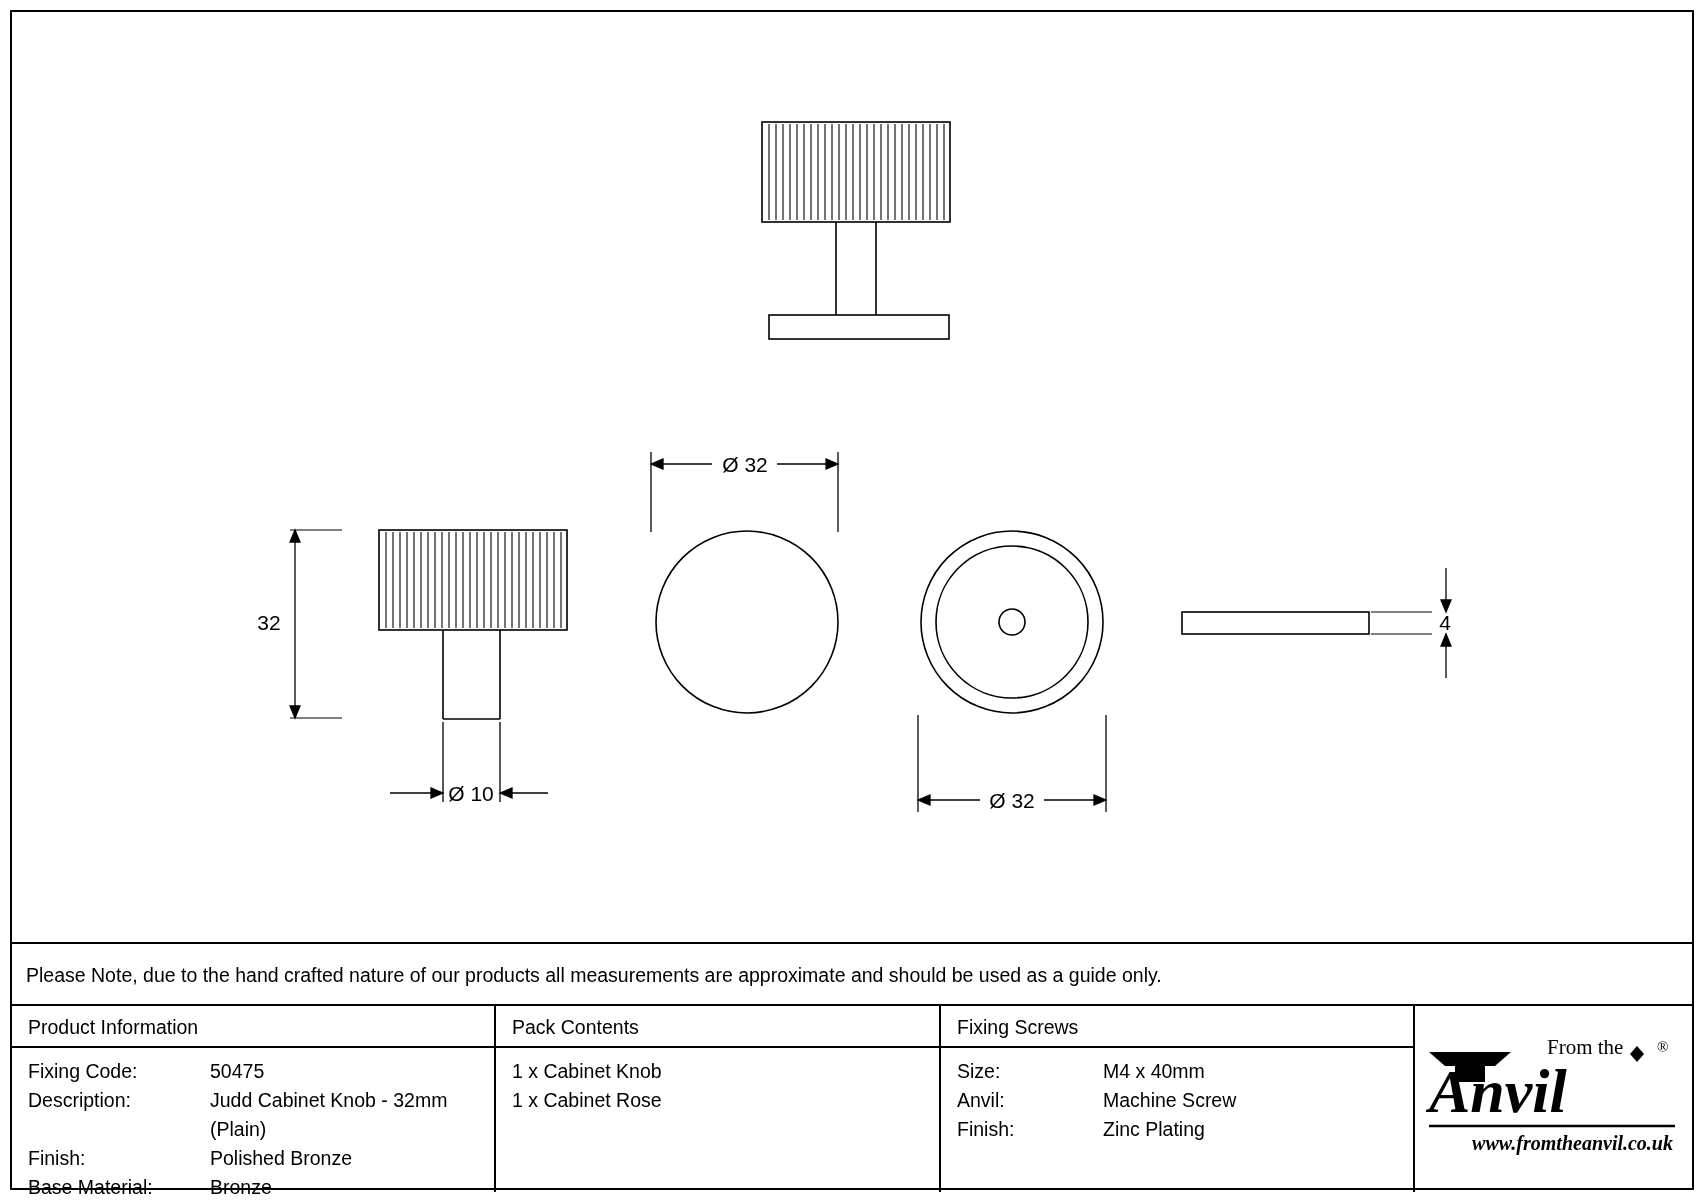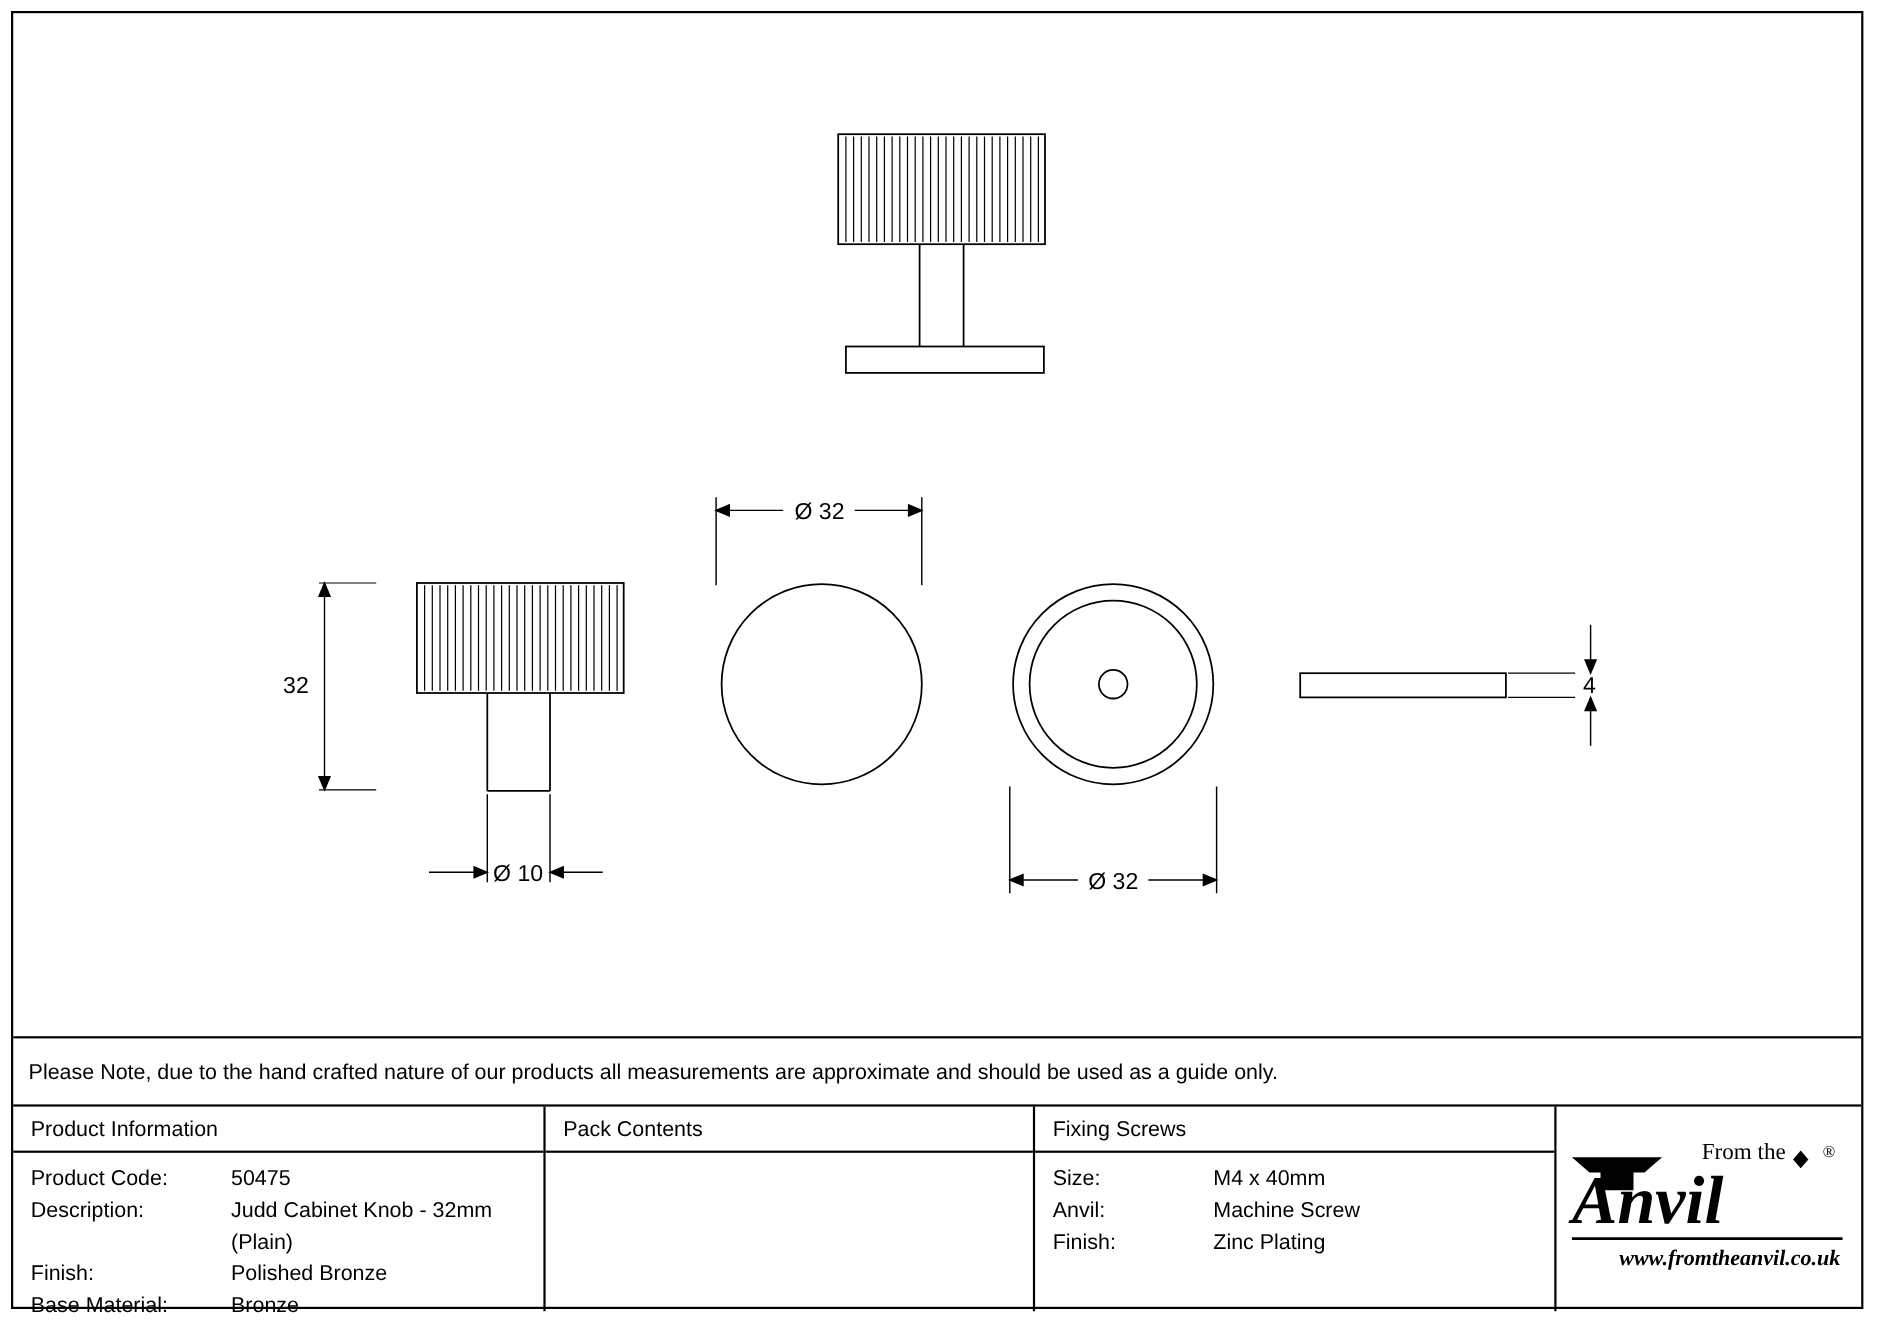--- a/index.html
+++ b/index.html
@@ -286,21 +286,21 @@
   </div>
 
   <div class="info-bar">
 
     <div class="col col-product">
       <div class="col-header">
         <span>Product Information</span>
       </div>
       <div class="rows pad">
         <div class="kvrow">
-          <span class="k">Product Code:</span>
+          <span class="k">Fixing Code:</span>
           <span class="v">50475</span>
         </div>
         <div class="kvrow">
           <span class="k">Description:</span>
           <span class="v">Judd Cabinet Knob - 32mm</span>
         </div>
         <div class="kvrow">
           <span class="k"></span>
           <span class="v">(Plain)</span>
         </div>
@@ -313,20 +313,26 @@
           <span class="v">Bronze</span>
         </div>
       </div>
     </div>
 
     <div class="col col-pack">
       <div class="col-header">
         <span>Pack Contents</span>
       </div>
       <div class="rows pad">
+        <div class="listrow">
+          <span>1 x Cabinet Knob</span>
+        </div>
+        <div class="listrow">
+          <span>1 x Cabinet Rose</span>
+        </div>
       </div>
     </div>
 
     <div class="col col-screws">
       <div class="col-header">
         <span>Fixing Screws</span>
       </div>
       <div class="rows pad">
         <div class="kvrow">
           <span class="k">Size:</span>

